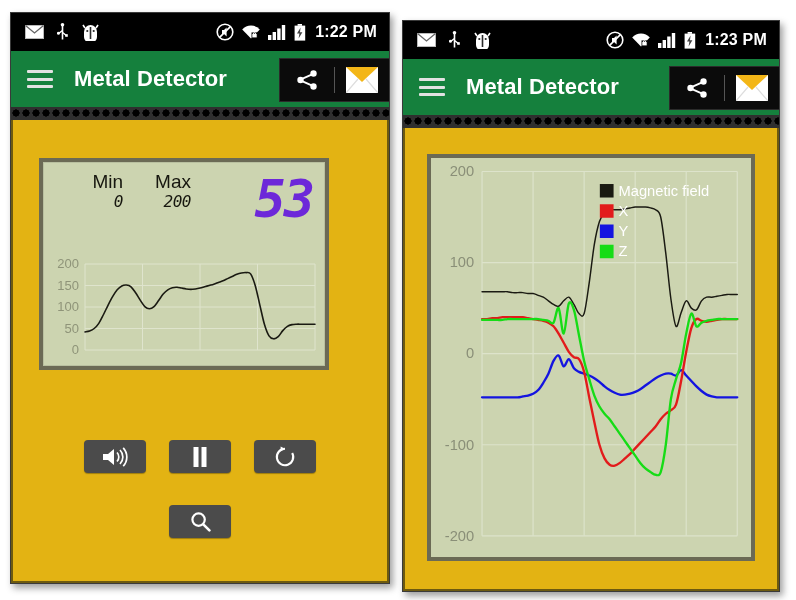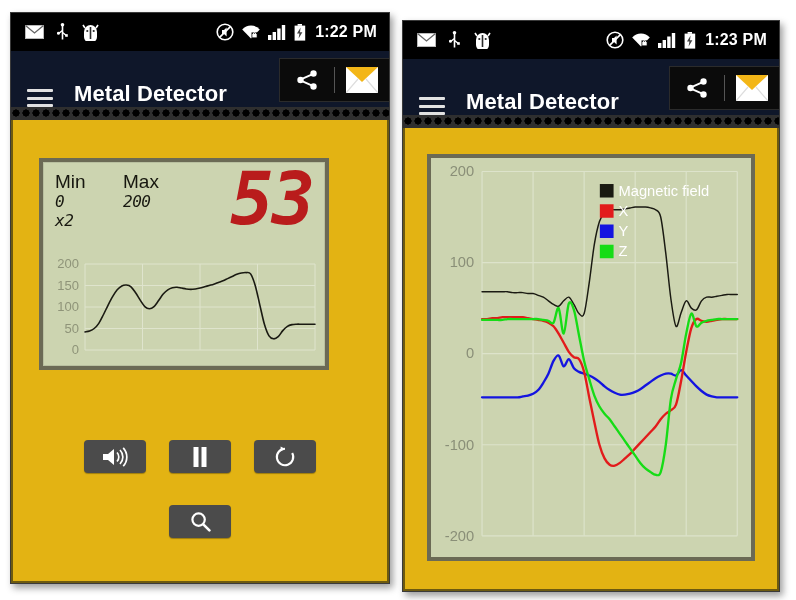--- a/index.html
+++ b/index.html
@@ -63,23 +63,23 @@
     font-size: 16px;
     font-weight: bold;
     letter-spacing: 0.2px;
     margin-left: 2px;
   }
   .sb-icon { display: block; }
 
   
   .appbar {
     height: 56px;
-    background: #0f172a;
-    display: flex;
-    align-items: flex-end;
+    background: #15803d;
+    display: flex;
+    align-items: center;
     padding-left: 16px;
     box-sizing: border-box;
     flex: 0 0 auto;
     position: relative;
   }
   .hamburger {
     width: 26px;
     height: 18px;
     display: flex;
     flex-direction: column;
@@ -158,44 +158,44 @@
     box-sizing: border-box;
     box-shadow: inset 0 0 0 1px #b9c0a0;
   }
   .lcd-readout {
     position: relative;
     height: 98px;
     padding: 9px 10px 0 12px;
     box-sizing: border-box;
   }
   .rd-row { display: flex; }
-  .rd-col { width: 68px; }
+  .rd-col { width: 68px; text-align: right; }
   .rd-label {
     font-size: 19px;
     color: #17170f;
     font-weight: normal;
     line-height: 21px;
   }
   .rd-value {
     font-family: "DejaVu Sans Mono", monospace;
     font-size: 16px;
     color: #17170f;
     font-style: italic;
     line-height: 19px;
     letter-spacing: -0.5px;
   }
   .rd-big {
     position: absolute;
     right: 12px;
     top: 4px;
     font-family: "DejaVu Sans Mono", monospace;
-    font-size: 72px;
+    font-size: 52px;
     font-weight: bold;
     font-style: italic;
-    color: #b91c1c;
+    color: #6d28d9;
     line-height: 66px;
     letter-spacing: -2px;
   }
   .lcd-chart {
     position: absolute;
     left: 0;
     right: 0;
     bottom: 0;
     height: 110px;
   }
@@ -344,21 +344,20 @@
             <div class="rd-col">
               <div class="rd-label">Min</div>
               <div class="rd-value">0</div>
             </div>
             <div class="rd-col">
               <div class="rd-label">Max</div>
               <div class="rd-value">200</div>
             </div>
           </div>
           <div>
-            <div class="rd-value">x2</div>
           </div>
           <div class="rd-big">53</div>
         </div>
 
         <div class="lcd-chart">
           <svg class="graph-svg" viewBox="0 0 282 110" preserveAspectRatio="none">
             <g id="mini-grid">
                 <line x1="42" x2="272" y1="94" y2="94" stroke="#dfe4cd" stroke-width="1"></line>
                 <line x1="42" x2="272" y1="72.5" y2="72.5" stroke="#dfe4cd" stroke-width="1"></line>
                 <line x1="42" x2="272" y1="51" y2="51" stroke="#dfe4cd" stroke-width="1"></line>

